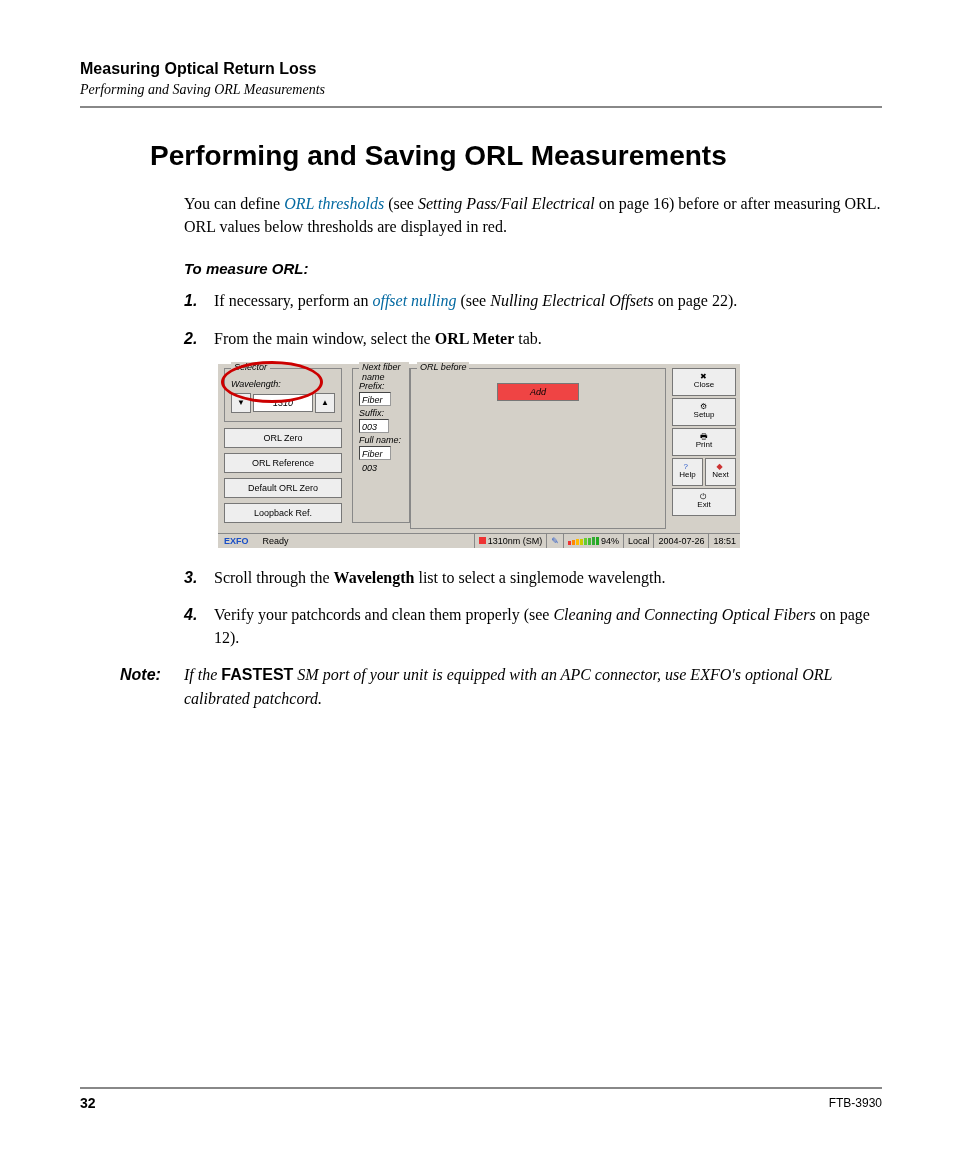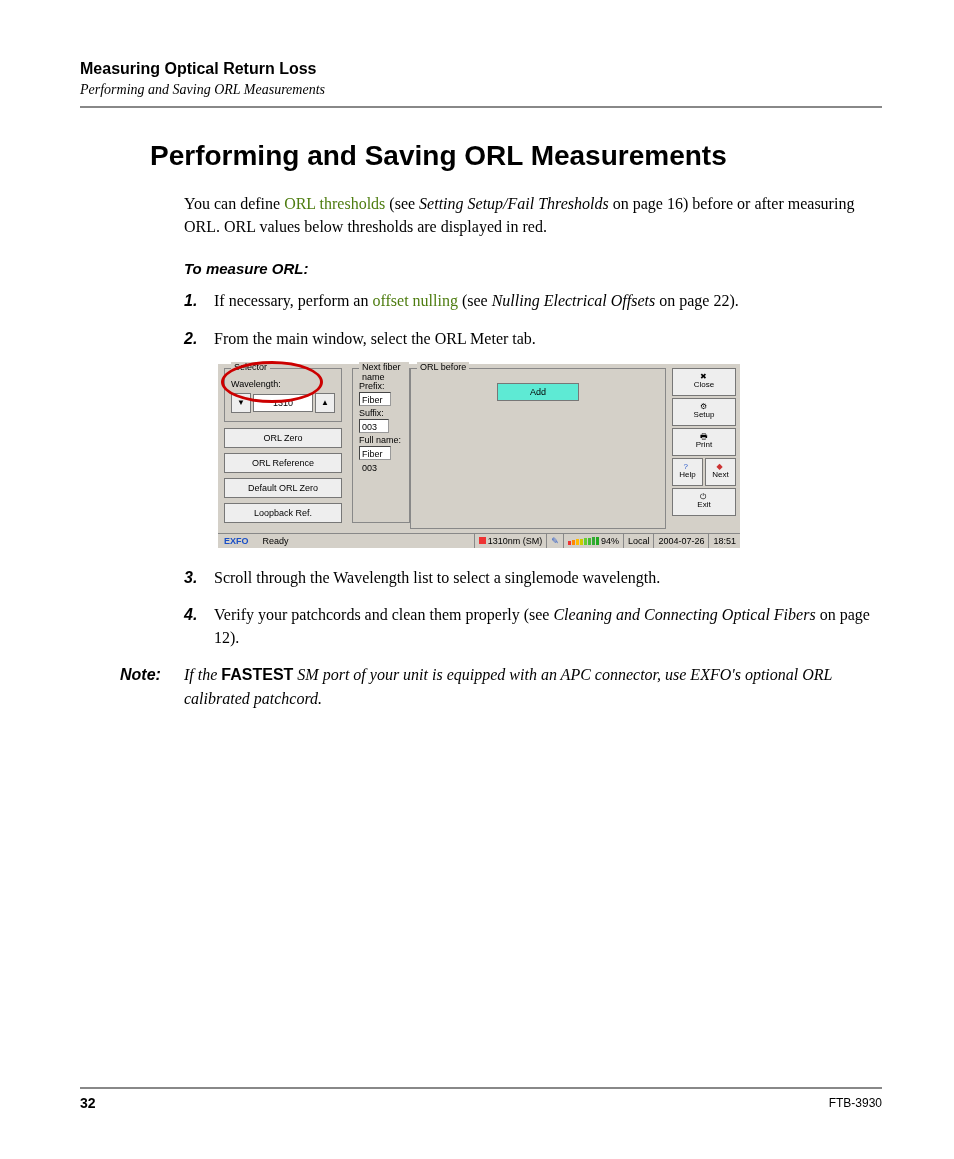--- a/index.html
+++ b/index.html
@@ -42,23 +42,23 @@
     font-family: Arial, Helvetica, sans-serif;
     font-weight: bold;
     font-size: 28px;
     margin: 0 0 20px 70px;
   }
   .intro-p {
     margin: 0 0 22px 104px;
     font-size: 16px;
     line-height: 1.45;
   }
-  .link-blue { color: #4d7c0f; }
+  .link-blue { color: #0369a1; font-style: italic; }
   .italic { font-style: italic; }
-  .bold { font-weight: normal; }
+  .bold { font-weight: bold; }
   .sans-bold { font-family: Arial, Helvetica, sans-serif; font-weight: bold; }
 
   .steps-title {
     font-family: Arial, Helvetica, sans-serif;
     font-weight: bold;
     font-style: italic;
     font-size: 15px;
     margin: 0 0 12px 104px;
   }
 
@@ -109,40 +109,40 @@
   .shot-main {
     flex: 1;
     display: flex;
     background: #d4d0c8;
   }
   .shot-left { width: 130px; padding: 4px 6px; box-sizing: border-box; }
   .shot-tested { width: 152px; padding: 4px 4px 4px 2px; box-sizing: border-box; }
   .shot-right { flex: 1; padding: 4px 4px; box-sizing: border-box; display:flex; flex-direction:row; }
   .shot-btns { width: 70px; padding: 4px 4px 4px 2px; box-sizing: border-box; display:flex; flex-direction:column; gap:2px; }
 
-  .grp { border: 1px solid #888; position: relative; padding: 10px 6px 6px 6px; margin-bottom: 6px; box-sizing: border-box; }
+  .grp { border: 1px solid #888; position: relative; padding: 10px 6px 6px 6px; margin-bottom: 6px; box-sizing: border-box; font-style: italic; }
   .grp-title { position: absolute; top: -7px; left: 6px; background: #d4d0c8; padding: 0 3px; font-size: 9px; font-family: Tahoma, sans-serif; }
 
   .wavelength-row { display:flex; align-items:center; gap:2px; margin-top:4px; }
   .wbtn { width: 18px; height: 18px; border:1px solid #777; background:#eee; display:flex; align-items:center; justify-content:center; font-size:8px; line-height:1; cursor:pointer; }
   .wdisp { flex:1; height:16px; border:1px solid #777; background:#fff; text-align:center; line-height:16px; font-size:9px; }
 
   .circle-anno { position:absolute; border:3px solid #c00; border-radius:50%/50%; width:96px; height:36px; top:-8px; left:-4px; pointer-events:none; }
 
   .win-btn { border:1px solid #777; background:#eee; height:18px; text-align:center; line-height:18px; margin-bottom:5px; font-size:9px; cursor:pointer; }
 
   .tested-header { display:flex; padding:0 2px; font-size:9px; border-bottom:1px solid #aaa; background:#d4d0c8; }
   .tested-list { background:#fff; border:1px inset #999; height:138px; padding:2px; box-sizing:border-box; overflow:hidden; }
   .tested-list div { font-size:9px; }
 
   .field-lbl { font-size:9px; margin:2px 0 1px 0; }
   .field-inp { width:72%; height:14px; border:1px inset #999; background:#fff; padding:0 2px; font-size:9px; line-height:14px; box-sizing:border-box; }
   .field-inp.small { width:30px; }
 
-  .add-btn { width:80px; height:16px; margin:4px auto 2px; border:1px solid #777; background:#5eead4; text-align:center; line-height:16px; font-size:9px; cursor:pointer; display:block;}
+  .add-btn { width:80px; height:16px; margin:4px auto 2px; border:1px solid #777; background:#ef4444; text-align:center; line-height:16px; font-size:9px; cursor:pointer; display:block;}
 
   .side-btn-big { border:1px solid #777; background:#eee; height:26px; display:flex; flex-direction:column; align-items:center; justify-content:center; font-size:8px; cursor:pointer; line-height:1.1; }
   .side-btn-split { display:flex; gap:2px; }
   .side-btn-half { flex:1; border:1px solid #777; background:#eee; height:26px; display:flex; flex-direction:column; align-items:center; justify-content:center; font-size:8px; cursor:pointer; line-height:1.1; }
   .icon8 { width:8px; height:8px; display:inline-block; }
 
   .status-bar { height:14px; border-top:1px solid #888; background:#d4d0c8; display:flex; align-items:center; font-size:9px; }
   .status-exfo { color:#1a4fc7; font-weight:bold; padding:0 6px; }
   .status-ready { padding:0 8px; flex:1; }
   .status-chip { padding:0 4px; border-left:1px solid #888; height:100%; display:flex; align-items:center; gap:2px; }
@@ -163,21 +163,21 @@
 
   <div class="head-block">
     <p class="head-title">Measuring Optical Return Loss</p>
     <p class="head-sub">Performing and Saving ORL Measurements</p>
     <hr class="rule">
   </div>
 
   <h1 class="main-title">Performing and Saving ORL Measurements</h1>
 
   <p class="intro-p">
-    <span>You can define </span><span class="link-blue">ORL thresholds</span><span> (see </span><span class="italic">Setting Setup/Fail Thresholds</span><span> on page 16) before or after measuring ORL. ORL values below thresholds are displayed in red.</span>
+    <span>You can define </span><span class="link-blue">ORL thresholds</span><span> (see </span><span class="italic">Setting Pass/Fail Electrical</span><span> on page 16) before or after measuring ORL. ORL values below thresholds are displayed in red.</span>
   </p>
 
   <p class="steps-title">To measure ORL:</p>
 
   <div class="step">
     <div class="step-num">1.</div>
     <div class="step-body">
       <span>If necessary, perform an </span><span class="link-blue">offset nulling</span><span> (see </span><span class="italic">Nulling Electrical Offsets</span><span> on page 22).</span>
     </div>
   </div>

